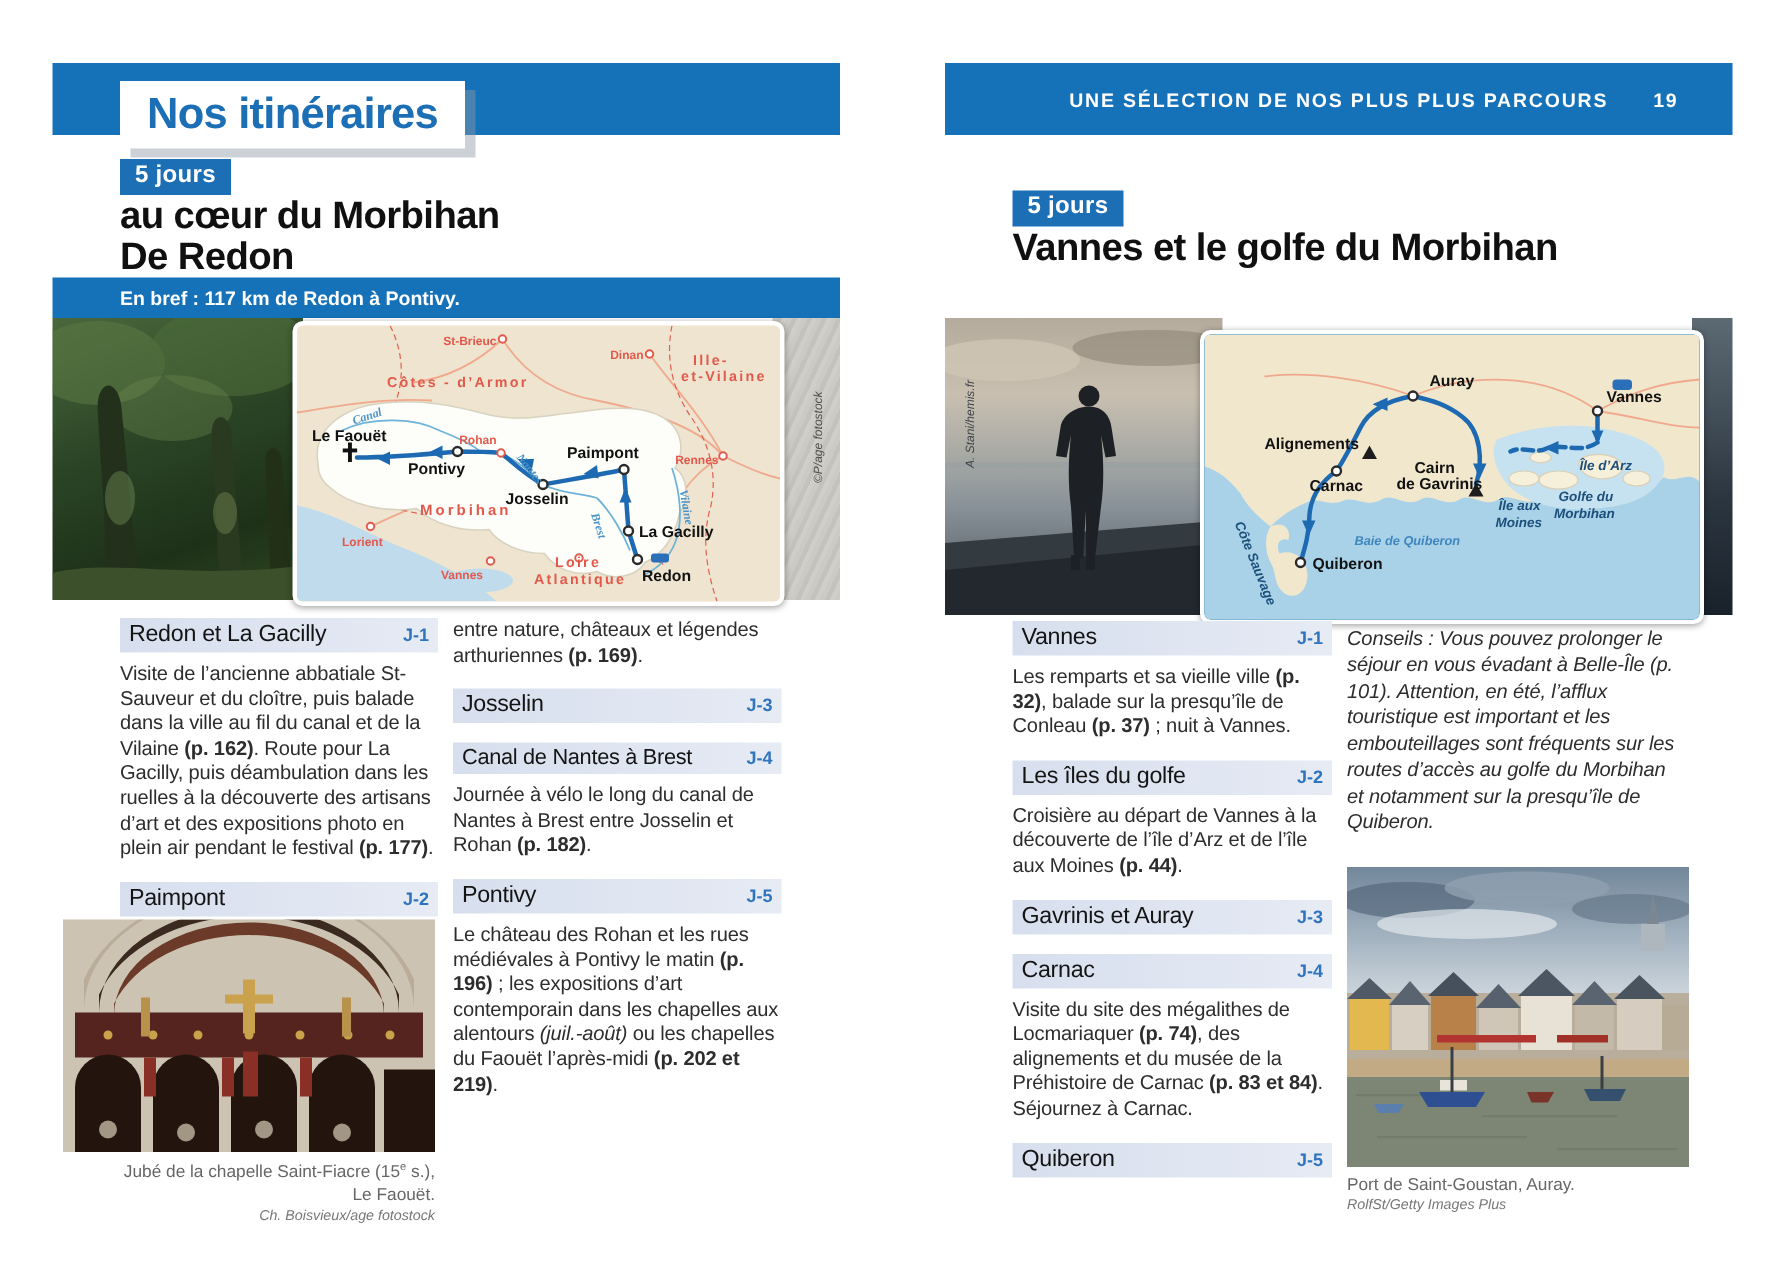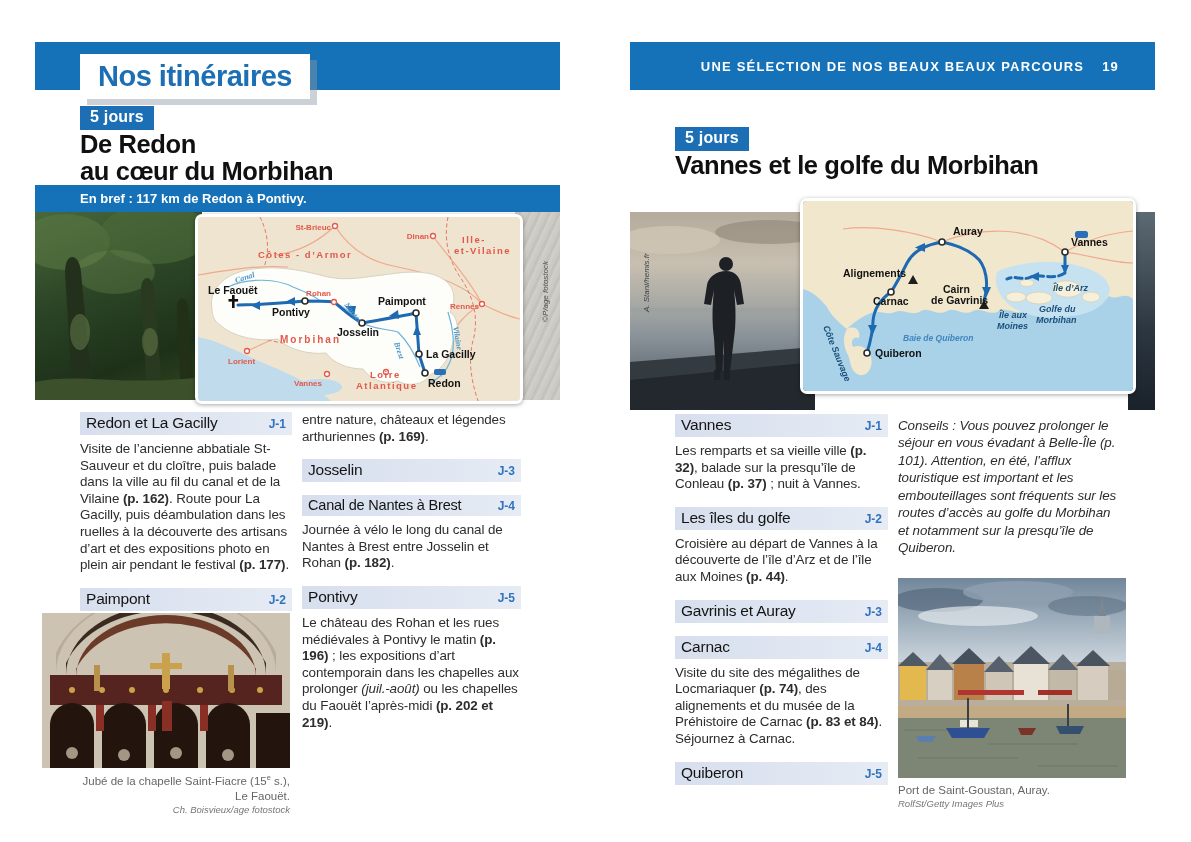--- a/index.html
+++ b/index.html
@@ -59,22 +59,22 @@
 <body>
 
 <div class="sheet">
 
   <div class="topbar" style="left:35px;top:42px;width:525px;"></div>
   <div class="titlebox" style="left:80px;top:54px;height:45px;">
     <span>Nos itinéraires</span>
   </div>
   <div class="badge" style="left:80px;top:106px;">5 jours</div>
   <div class="bigtitle" style="left:80px;top:131px;">
+    <div>au cœur du Morbihan</div>
     <div>De Redon</div>
-    <div>au cœur du Morbihan</div>
   </div>
   <div class="enbref" style="left:35px;top:185px;width:525px;">En bref : 117 km de Redon à Pontivy.</div>
 
   <div class="photo" style="left:35px;top:212px;width:167px;height:188px;
        background:linear-gradient(160deg,#49683c 0%,#2c4526 40%,#1d3119 75%,#30491f 100%);">
     <svg width="167" height="188" viewBox="0 0 167 188">
       <ellipse cx="30" cy="30" rx="45" ry="28" fill="#5b7a44" opacity=".55"></ellipse>
       <ellipse cx="120" cy="22" rx="55" ry="30" fill="#4c6d3b" opacity=".6"></ellipse>
       <ellipse cx="80" cy="60" rx="40" ry="22" fill="#6d8a50" opacity=".35"></ellipse>
       <path d="M38,188 L30,60 C30,40 44,40 46,60 L58,188 Z" fill="#23311c"></path>
@@ -201,21 +201,21 @@
         <span class="sec-t" style="font-size:14.5px;">Canal de Nantes à Brest</span>
         <span class="sec-d">J-4</span>
       </div>
       <p class="para"><span>Journée à vélo le long du canal de Nantes à Brest entre Josselin et Rohan </span><span class="b">(p. 182)</span><span>.</span></p>
     </div>
     <div class="sec">
       <div class="sec-h">
         <span class="sec-t">Pontivy</span>
         <span class="sec-d">J-5</span>
       </div>
-      <p class="para"><span>Le château des Rohan et les rues médiévales à Pontivy le matin </span><span class="b">(p. 196)</span><span> ; les expositions d’art contemporain dans les chapelles aux prolonger </span><span class="i">(juil.-août)</span><span> ou les chapelles du Faouët l’après-midi </span><span class="b">(p. 202 et 219)</span><span>.</span></p>
+      <p class="para"><span>Le château des Rohan et les rues médiévales à Pontivy le matin </span><span class="b">(p. 196)</span><span> ; les expositions d’art contemporain dans les chapelles aux alentours </span><span class="i">(juil.-août)</span><span> ou les chapelles du Faouët l’après-midi </span><span class="b">(p. 202 et 219)</span><span>.</span></p>
     </div>
   </div>
 
   <div class="photo" style="left:42px;top:613px;width:248px;height:155px;background:#cfc6b6;">
     <svg width="248" height="155" viewBox="0 0 248 155">
       <rect width="248" height="155" fill="#cdc3b2"></rect>
       <path d="M14,60 A110,78 0 0 1 234,60 L234,40 A116,88 0 0 0 14,40 Z" fill="#b9ad99"></path>
       <path d="M24,62 A100,70 0 0 1 224,62 L224,50 A106,78 0 0 0 24,50 Z" fill="#3a2a20"></path>
       <path d="M34,64 A90,62 0 0 1 214,64 L214,56 A96,70 0 0 0 34,56 Z" fill="#6b3a28"></path>
       <rect x="8" y="62" width="232" height="30" fill="#55241e"></rect>
@@ -253,21 +253,21 @@
       </g>
     </svg>
   </div>
   <div class="abs" style="left:42px;top:773px;width:248px;text-align:right;">
     <div class="cap"><span>Jubé de la chapelle Saint-Fiacre (15</span><span class="sup">e</span><span> s.),</span></div>
     <div class="cap">Le Faouët.</div>
     <div class="credit">Ch. Boisvieux/age fotostock</div>
   </div>
 
   <div class="runhead" style="left:630px;top:42px;width:525px;">
-    <span>UNE SÉLECTION DE NOS BEAUX BEAUX PARCOURS</span>
+    <span>UNE SÉLECTION DE NOS PLUS PLUS PARCOURS</span>
     <span class="pagenum">19</span>
   </div>
   <div class="badge" style="left:675px;top:127px;">5 jours</div>
   <div class="bigtitle" style="left:675px;top:152px;">Vannes et le golfe du Morbihan</div>
 
   <div class="photo" style="left:630px;top:212px;width:185px;height:198px;
        background:linear-gradient(180deg,#b5ab9d 0%,#c8bfb0 26%,#a8a9a4 46%,#8b949a 62%,#6d777e 78%,#4c555c 100%);">
     <svg width="185" height="198" viewBox="0 0 185 198">
       <ellipse cx="40" cy="28" rx="50" ry="14" fill="#cfc5b4" opacity=".8"></ellipse>
       <ellipse cx="140" cy="20" rx="55" ry="12" fill="#8d8577" opacity=".6"></ellipse>
@@ -278,21 +278,21 @@
         <circle cx="96" cy="52" r="7"></circle>
         <path d="M96,59 C105,59 110,65 111,73 L114,92 L107,93 L104,78 C106,95 106,112 104,126 L100,160 L94,160 L94,128 L92,160 L86,160 L84,126 C82,112 82,95 84,78 L81,93 L74,92 L77,73 C78,65 87,59 96,59 Z"></path>
         <rect x="84" y="158" width="6" height="10"></rect>
         <rect x="94" y="158" width="6" height="10"></rect>
       </g>
     </svg>
     <span class="vcred" style="left:12px;top:100px;color:#3e4348;">A. Stani/hemis.fr</span>
   </div>
   <div class="photo" style="left:1128px;top:212px;width:27px;height:198px;
        background:linear-gradient(180deg,#5c6a74,#2c3640 60%,#19222b);"></div>
-  <div class="mapcard" style="left:800px;top:198px;width:330px;height:190px;background:#0369a1;">
+  <div class="mapcard" style="left:800px;top:220px;width:330px;height:190px;background:#0369a1;">
     <svg width="330" height="190" viewBox="0 0 330 190">
       <rect width="330" height="190" fill="#a9d2e8"></rect>
       <path d="M0,0 H330 V98 C322,90 314,100 306,95 C298,106 288,97 280,103 C270,112 260,101 252,107 C240,116 232,105 222,110 C212,115 204,105 196,110 C186,116 178,105 170,110 C160,116 152,105 144,110 C134,116 126,105 118,110 C108,116 100,107 92,111 C82,115 76,108 68,112 C58,116 50,122 44,128 C36,122 28,114 24,106 C16,96 8,90 0,88 Z" fill="#f1e7cd"></path>
       <path d="M44,128 C52,124 58,129 56,137 C51,135 47,139 50,146 C58,143 66,148 68,156 C71,167 63,178 54,173 C46,168 48,158 44,152 C40,144 40,134 44,128 Z" fill="#f1e7cd"></path>
       <path d="M195,70 C220,60 252,58 276,65 C296,70 310,80 306,93 C300,108 284,114 262,116 C238,119 214,113 202,100 C194,91 190,78 195,70 Z" fill="#c6e2f0"></path>
       <g fill="#f6efda" stroke="#d9cfb5" stroke-width=".8">
         <ellipse cx="213" cy="96" rx="10" ry="5"></ellipse>
         <ellipse cx="236" cy="97" rx="13" ry="6"></ellipse>
         <path d="M252,82 C262,78 274,80 278,86 C282,92 272,97 262,96 C252,95 246,86 252,82 Z"></path>
         <ellipse cx="288" cy="96" rx="9" ry="5"></ellipse>

